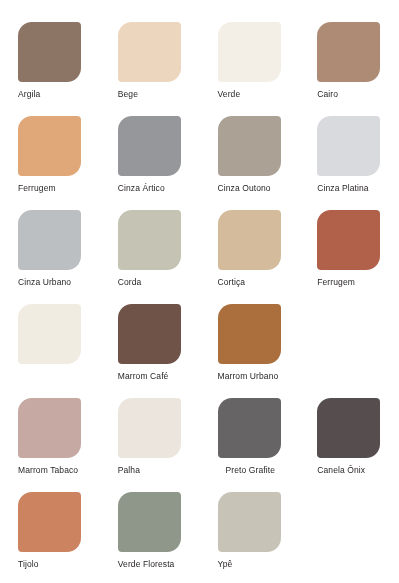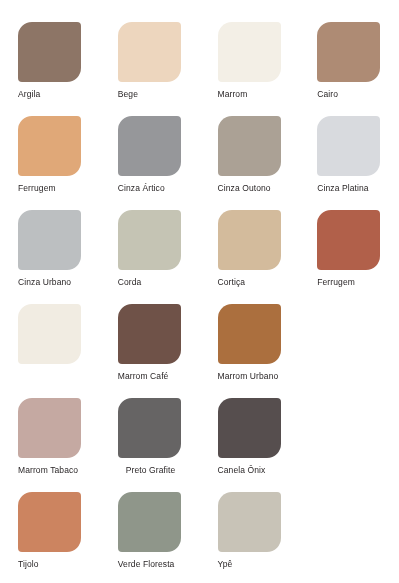--- a/index.html
+++ b/index.html
@@ -63,21 +63,21 @@
       <div class="swatch-cell">
         <div class="swatch-chip" style="background-color: rgb(141, 117, 102);"></div>
         <div class="swatch-label" style="color: rgb(35, 31, 32);">Argila</div>
       </div>
       <div class="swatch-cell">
         <div class="swatch-chip" style="background-color: rgb(237, 214, 190);"></div>
         <div class="swatch-label" style="color: rgb(35, 31, 32);">Bege</div>
       </div>
       <div class="swatch-cell">
         <div class="swatch-chip" style="background-color: rgb(243, 239, 230);"></div>
-        <div class="swatch-label" style="color: rgb(35, 31, 32);">Marrom</div>
+        <div class="swatch-label" style="color: rgb(35, 31, 32);">Verde</div>
       </div>
       <div class="swatch-cell">
         <div class="swatch-chip" style="background-color: rgb(174, 139, 116);"></div>
         <div class="swatch-label" style="color: rgb(35, 31, 32);">Cairo</div>
       </div>
     </div>
     <div class="swatch-row">
       <div class="swatch-cell">
         <div class="swatch-chip" style="background-color: rgb(224, 168, 120);"></div>
         <div class="swatch-label" style="color: rgb(35, 31, 32);">Ferrugem</div>
@@ -126,20 +126,24 @@
         <div class="swatch-chip" style="background-color: rgb(171, 111, 62);"></div>
         <div class="swatch-label" style="color: rgb(35, 31, 32);">Marrom Urbano</div>
       </div>
     </div>
     <div class="swatch-row">
       <div class="swatch-cell">
         <div class="swatch-chip" style="background-color: rgb(197, 169, 162);"></div>
         <div class="swatch-label" style="color: rgb(35, 31, 32);">Marrom Tabaco</div>
       </div>
       <div class="swatch-cell">
+        <div class="swatch-chip" style="background-color: rgb(236, 229, 221);"></div>
+        <div class="swatch-label" style="color: rgb(35, 31, 32);">Palha</div>
+      </div>
+      <div class="swatch-cell">
         <div class="swatch-chip" style="background-color: rgb(102, 100, 100);"></div>
         <div class="swatch-label" style="color: rgb(35, 31, 32); padding-left: 8px;">Preto Grafite</div>
       </div>
       <div class="swatch-cell">
         <div class="swatch-chip" style="background-color: rgb(86, 78, 78);"></div>
         <div class="swatch-label" style="color: rgb(35, 31, 32);">Canela Ônix</div>
       </div>
     </div>
     <div class="swatch-row">
       <div class="swatch-cell">

